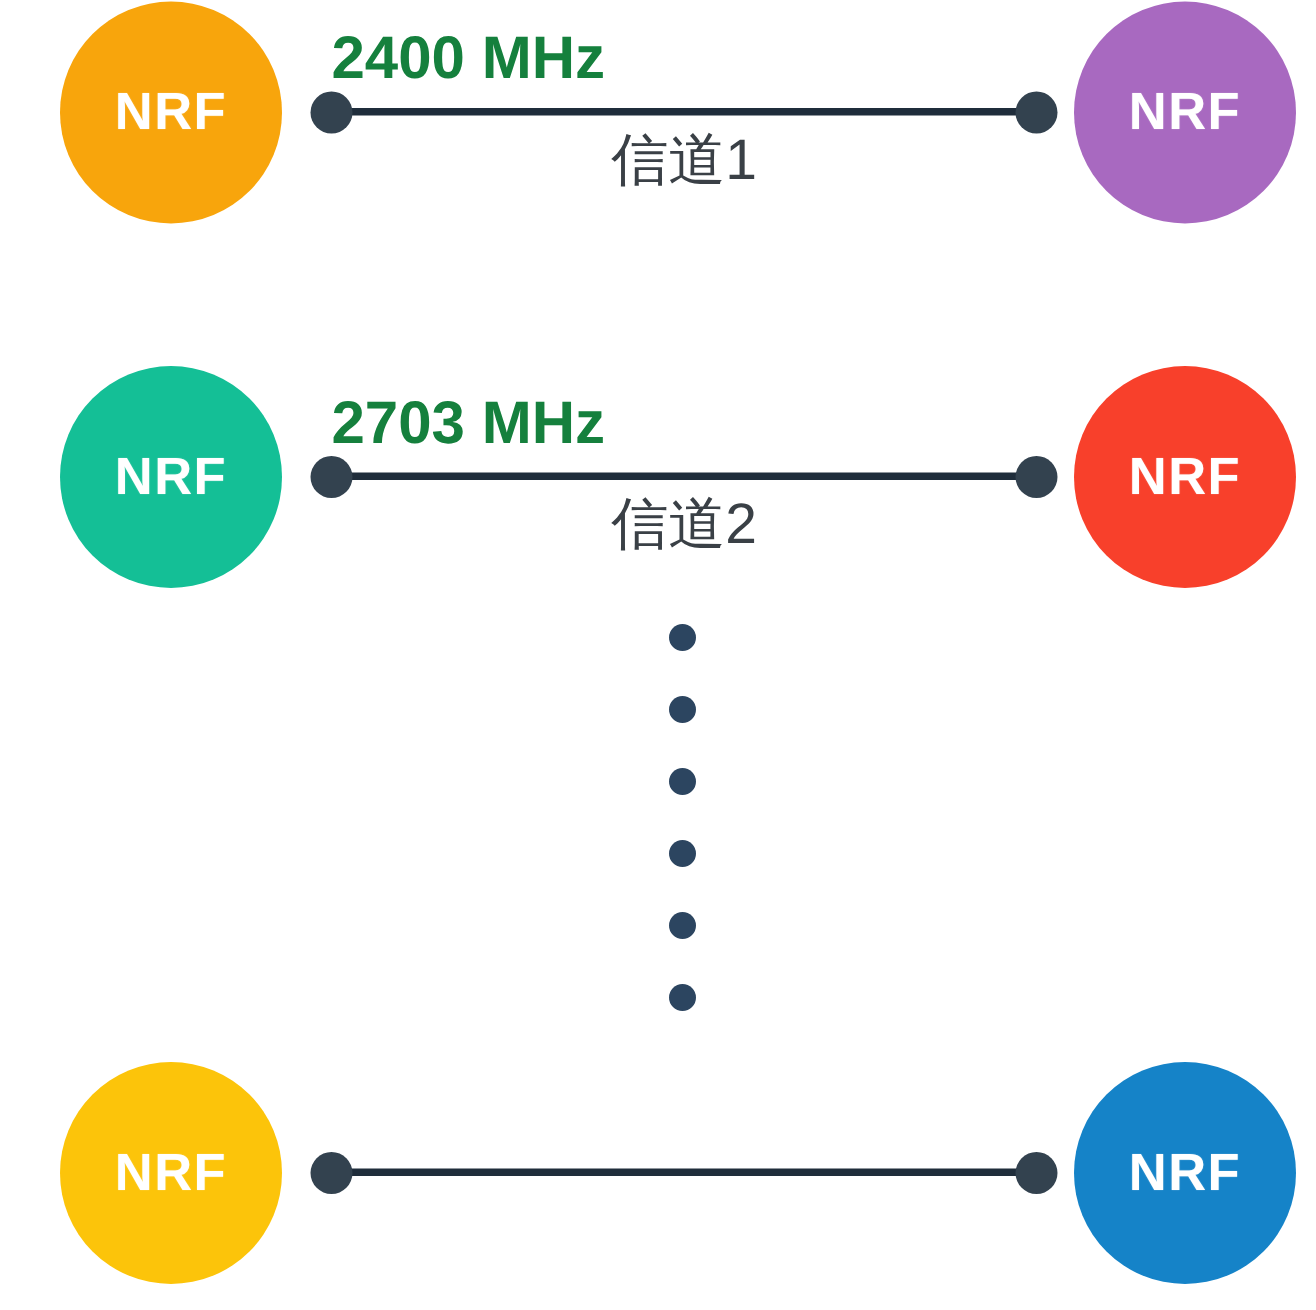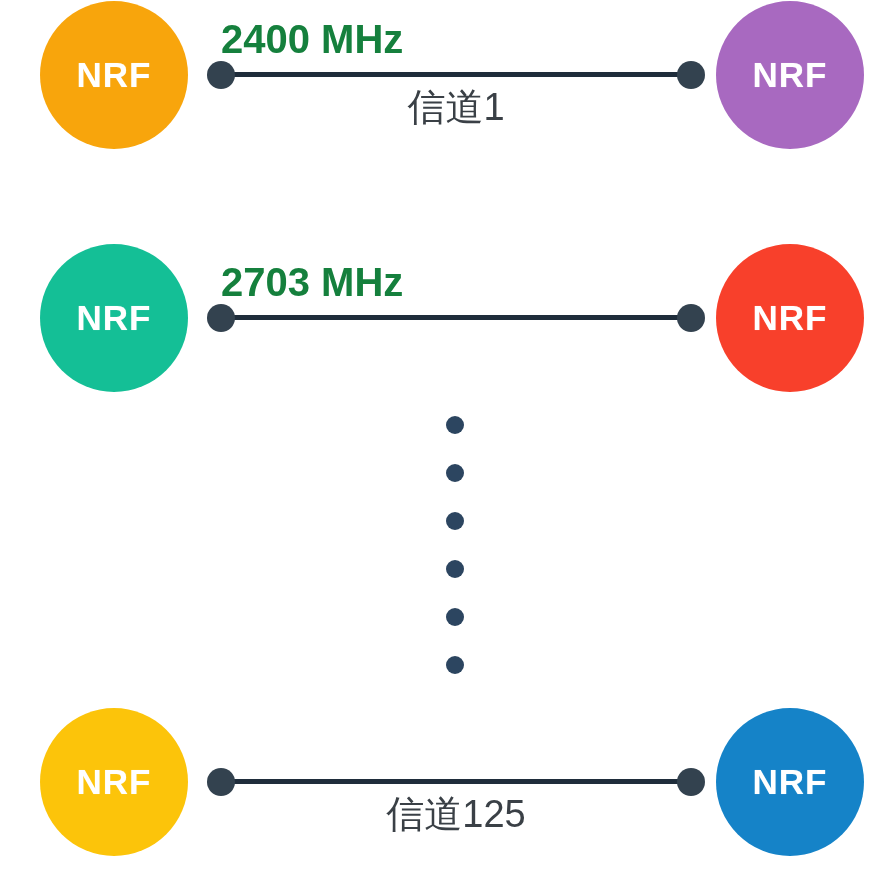--- a/index.html
+++ b/index.html
@@ -120,20 +120,21 @@
   </section>
 
   <section class="row row-2">
     <div class="node node-left" style="background: rgb(20, 191, 150);">
       <span class="node-label">NRF</span>
     </div>
     <div class="link"></div>
     <div class="endpoint endpoint-left"></div>
     <div class="endpoint endpoint-right"></div>
     <div class="freq-label">2703 MHz</div>
+    <div class="chan-label">信道2</div>
     <div class="node node-right" style="background: rgb(248, 64, 43);">
       <span class="node-label">NRF</span>
     </div>
   </section>
 
   <div class="ellipsis">
       <div class="e-dot"></div>
       <div class="e-dot"></div>
       <div class="e-dot"></div>
       <div class="e-dot"></div>
@@ -141,19 +142,18 @@
       <div class="e-dot"></div>
     </div>
 
   <section class="row row-3">
     <div class="node node-left" style="background: rgb(252, 196, 10);">
       <span class="node-label">NRF</span>
     </div>
     <div class="link"></div>
     <div class="endpoint endpoint-left"></div>
     <div class="endpoint endpoint-right"></div>
-    <div class="chan-label">信道125</div>
     <div class="node node-right" style="background: rgb(21, 131, 200);">
       <span class="node-label">NRF</span>
     </div>
   </section>
 
 </div>
 
 </body></html>

